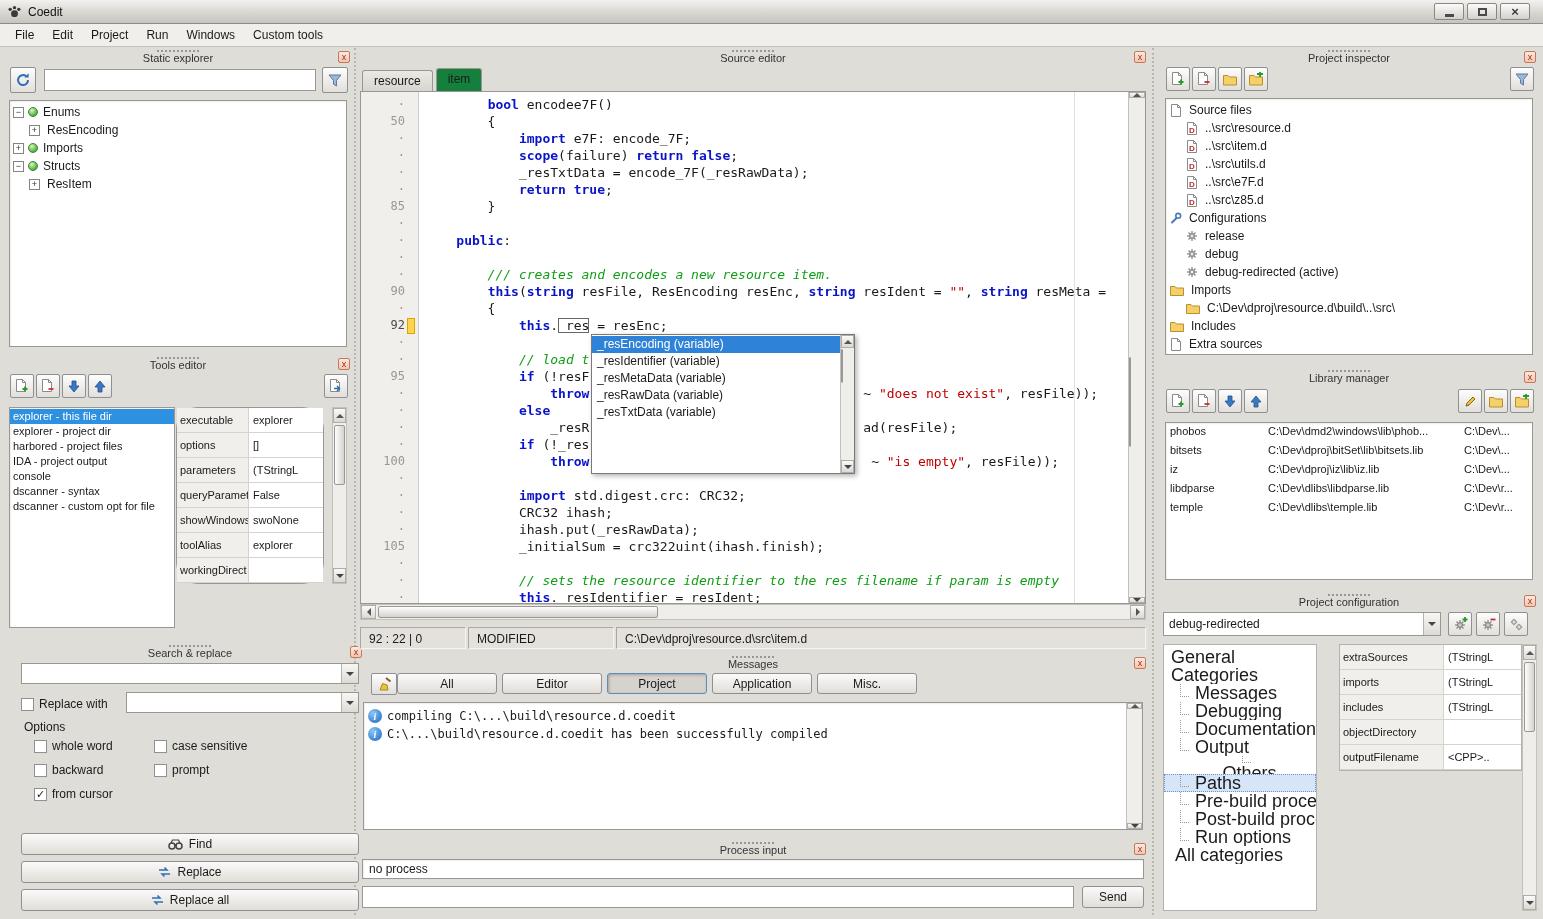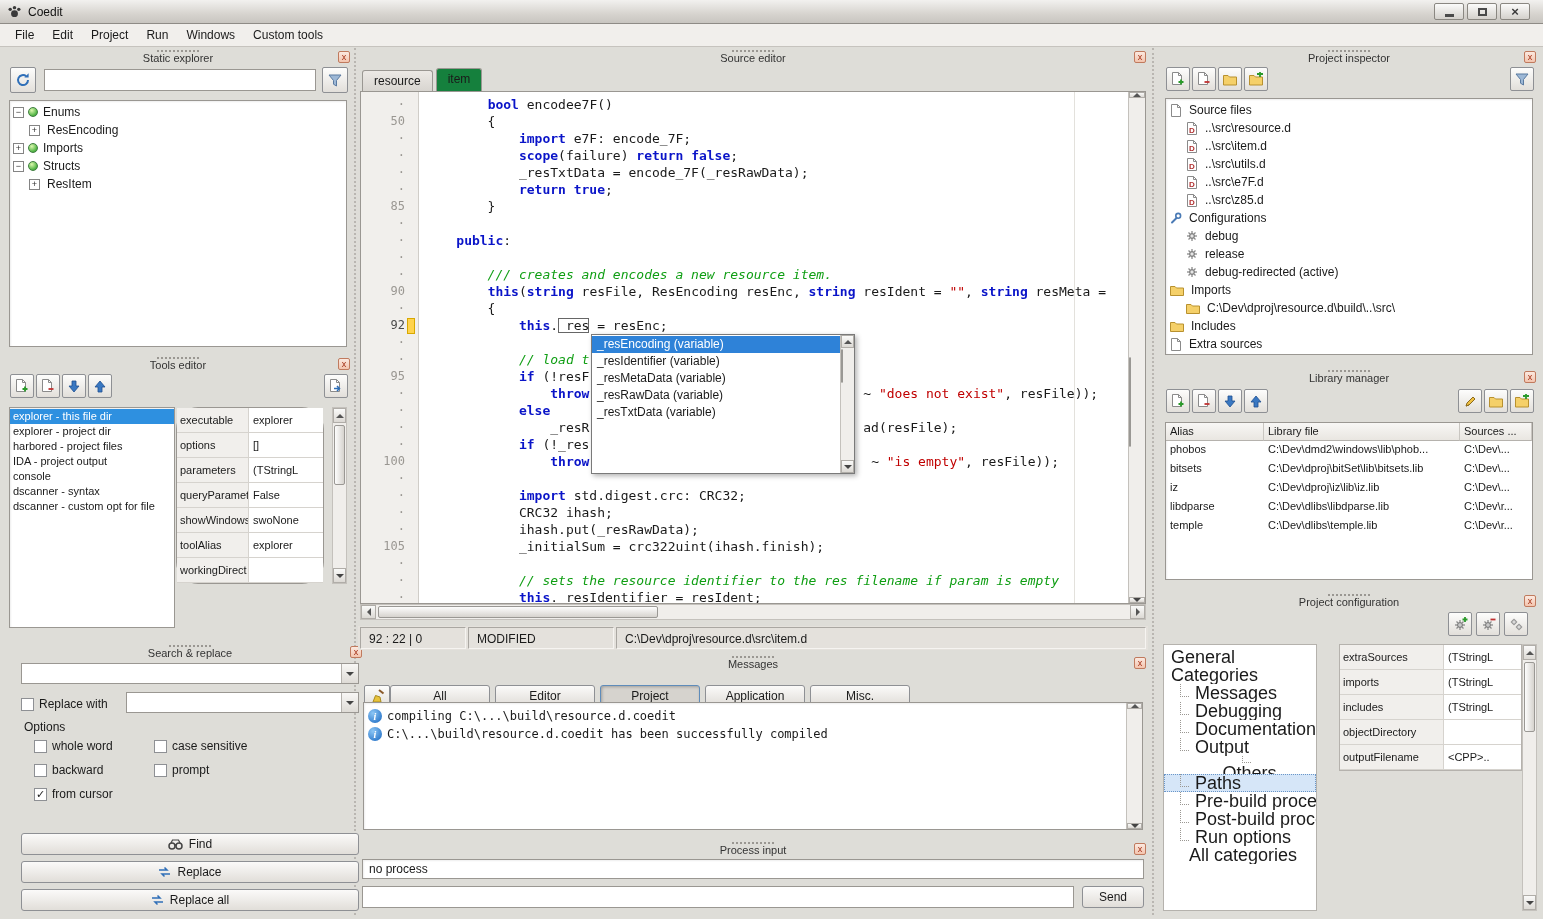--- a/index.html
+++ b/index.html
@@ -146,21 +146,21 @@
   #popup-sb .sb-btn { height:13px; }
 
   #statusbar { position:absolute; left:358px; top:626px; width:790px; height:24px; background:#e4e1dc; }
   .seg { position:absolute; top:1px; bottom:1px; border:1px solid; border-color:#aaa7a2 #f6f4f1 #f6f4f1 #aaa7a2;
     padding:4px 8px; white-space:nowrap; overflow:hidden; font-size:12px; }
   #seg1 { left:2px; width:106px; }
   #seg2 { left:110px; width:146px; }
   #seg3 { left:258px; right:2px; }
 
   #panel-messages { left:358px; top:654px; width:790px; height:182px; }
-  #msg-toolbar { position:absolute; left:4px; top:19px; right:4px; height:24px;margin-top:12px; }
+  #msg-toolbar { position:absolute; left:11px; top:19px; right:4px; height:24px; }
   #msg-clear { left:2px; top:0; width:26px; height:22px; }
   .fbtn { position:absolute; top:0; width:100px; height:21px; border:1px solid #8e9094; border-radius:3px;
     background:linear-gradient(#fbfaf9,#e1ded9); display:flex; align-items:center; justify-content:center; font-size:12px; }
   .fbtn.active { background:#d6d3ce; box-shadow:inset 1px 1px 3px rgba(0,0,0,0.25); border-color:#5f8cba; }
   #msg-list { position:absolute; left:5px; top:48px; right:5px; bottom:6px; display:flex; }
   #msg-rows { flex:1; padding:4px 2px; overflow:hidden; }
   .mrow { height:18px; display:flex; align-items:center; white-space:nowrap; overflow:hidden; }
   .info-icon { width:14px; height:14px; border-radius:50%; flex:none; margin:0 5px 0 2px;
     background:radial-gradient(circle at 35% 30%, #8cc6f5, #1565c0); color:#fff;
     font:bold italic 10px "Liberation Serif", serif; display:flex; align-items:center; justify-content:center; }
@@ -739,36 +739,36 @@
             <g stroke="#8a8a8a" stroke-width="1.3">
               <line x1="6" y1="1" x2="6" y2="11"></line>
               <line x1="1" y1="6" x2="11" y2="6"></line>
               <line x1="2.5" y1="2.5" x2="9.5" y2="9.5"></line>
               <line x1="2.5" y1="9.5" x2="9.5" y2="2.5"></line>
             </g>
             <circle cx="6" cy="6" r="2.4" fill="#c9c9c9" stroke="#777"></circle>
             <circle cx="6" cy="6" r="0.9" fill="#f5f5f5"></circle>
           </svg>
         </span>
-        <span class="tlabel">debug</span>
+        <span class="tlabel">release</span>
       </div>
       <div class="trow" style="padding-left: 20px;">
         <span class="ticon">
           <svg width="12" height="12" viewBox="0 0 12 12">
             <g stroke="#8a8a8a" stroke-width="1.3">
               <line x1="6" y1="1" x2="6" y2="11"></line>
               <line x1="1" y1="6" x2="11" y2="6"></line>
               <line x1="2.5" y1="2.5" x2="9.5" y2="9.5"></line>
               <line x1="2.5" y1="9.5" x2="9.5" y2="2.5"></line>
             </g>
             <circle cx="6" cy="6" r="2.4" fill="#c9c9c9" stroke="#777"></circle>
             <circle cx="6" cy="6" r="0.9" fill="#f5f5f5"></circle>
           </svg>
         </span>
-        <span class="tlabel">release</span>
+        <span class="tlabel">debug</span>
       </div>
       <div class="trow" style="padding-left: 20px;">
         <span class="ticon">
           <svg width="12" height="12" viewBox="0 0 12 12">
             <g stroke="#8a8a8a" stroke-width="1.3">
               <line x1="6" y1="1" x2="6" y2="11"></line>
               <line x1="1" y1="6" x2="11" y2="6"></line>
               <line x1="2.5" y1="2.5" x2="9.5" y2="9.5"></line>
               <line x1="2.5" y1="9.5" x2="9.5" y2="2.5"></line>
             </g>
@@ -857,25 +857,20 @@
         </svg>
     </span>
     <span class="tbtn" style="right:0;top:0;">
       <svg width="15" height="14" viewBox="0 0 15 14">
           <path d="M.5 3.5h4.5L6.5 5h7v8H.5z" fill="#f5d069" stroke="#b8912f"></path>
           <path d="M8 2h6M11 -1v6" stroke="#2a9a2a" stroke-width="1.8"></path>
         </svg>
     </span>
   </div>
   <div class="well" id="lib-table">
-    <div id="lib-head">
-        <div class="lcell lc0">Alias</div>
-        <div class="lcell lc1">Library file</div>
-        <div class="lcell lc2">Sources ...</div>
-      </div>
     <div id="lib-body">
         <div class="lrow2">
           <div class="lcell lc0">phobos</div>
           <div class="lcell lc1">C:\Dev\dmd2\windows\lib\phob...</div>
           <div class="lcell lc2">C:\Dev\...</div>
         </div>
         <div class="lrow2">
           <div class="lcell lc0">bitsets</div>
           <div class="lcell lc1">C:\Dev\dproj\bitSet\lib\bitsets.lib</div>
           <div class="lcell lc2">C:\Dev\...</div>
@@ -897,20 +892,26 @@
         </div>
       </div>
   </div>
 </div>
 
 <div class="panel" id="panel-config">
   <div class="phead">
     <div class="grip"></div>
     <div class="ptitle">Project configuration</div>
     <span class="pclose">x</span>
+  </div>
+  <div class="combo" id="cfg-combo">
+    <span class="cval">debug-redirected</span>
+    <span class="arrow-btn">
+        <span class="tri-down"></span>
+      </span>
   </div>
   <span class="tbtn" id="cfg-b1">
     <svg width="15" height="15" viewBox="0 0 15 15">
         <g stroke="#8a8a8a" stroke-width="1.3">
           <line x1="7" y1="3" x2="7" y2="13"></line>
           <line x1="2" y1="8" x2="12" y2="8"></line>
           <line x1="3.5" y1="4.5" x2="10.5" y2="11.5"></line>
           <line x1="3.5" y1="11.5" x2="10.5" y2="4.5"></line>
         </g>
         <circle cx="7" cy="8" r="2.4" fill="#c9c9c9" stroke="#777"></circle>
@@ -977,21 +978,21 @@
         <span class="tlabel">Pre-build process</span>
       </div>
       <div class="trow" style="padding-left: 16px;">
         <span class="conn"></span>
         <span class="tlabel">Post-build process</span>
       </div>
       <div class="trow" style="padding-left: 16px;">
         <span class="conn"></span>
         <span class="tlabel">Run options</span>
       </div>
-      <div class="trow" style="padding-left: 22px;">
+      <div class="trow" style="padding-left: 8px;">
         <span class="tlabel">All categories</span>
       </div>
     </div>
   <div id="cfg-grid">
       <div class="grow">
         <div class="gname gname2">extraSources</div>
         <div class="gval">(TStringL</div>
       </div>
       <div class="grow">
         <div class="gname gname2">imports</div>

